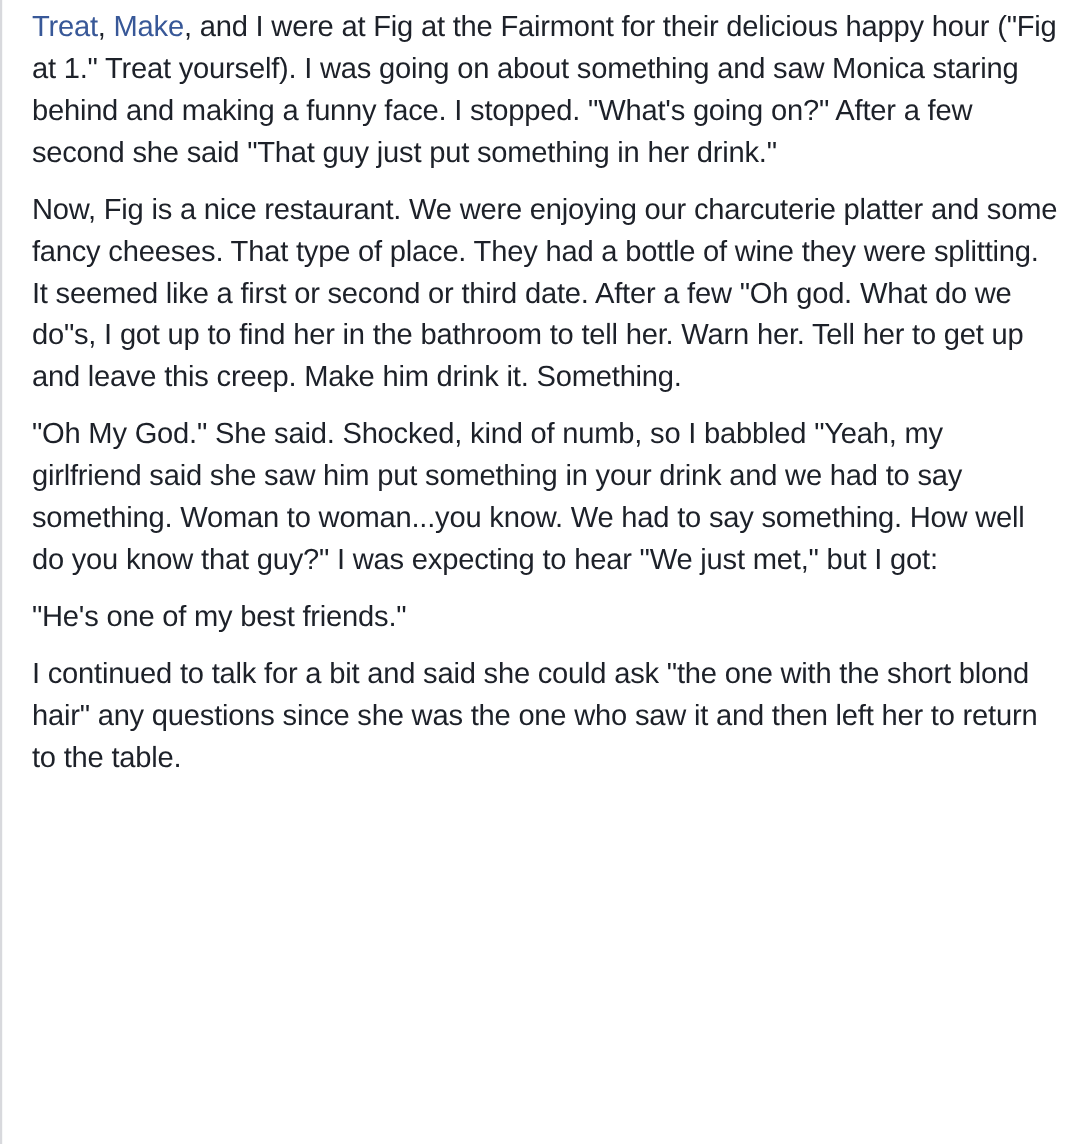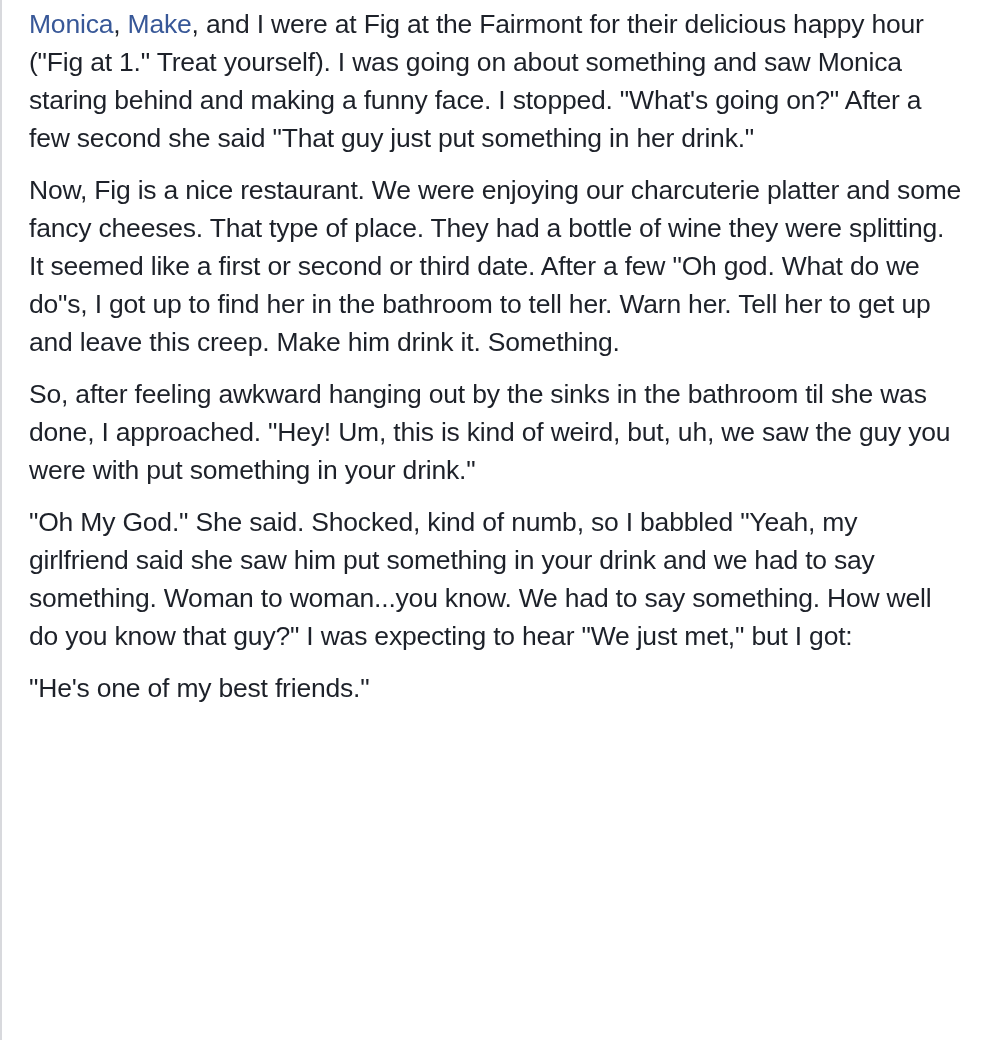--- a/index.html
+++ b/index.html
@@ -48,26 +48,26 @@
   }
 </style>
 </head>
 <body>
 
 <div class="page">
   <div class="left-edge"></div>
 
   <div class="post-body">
 
-    <p class="para"><a class="mention">Monica</a><span>, </span><a class="mention">Make</a><span>, and I were at Fig at the Fairmont for their delicious happy hour ("Fig at 1." Treat yourself). I was going on about something and saw Monica staring behind and making a funny face. I stopped. "What's going on?" After a few second she said "That guy just put something in her drink."</span></p>
+    <p class="para"><a class="mention">Treat</a><span>, </span><a class="mention">Make</a><span>, and I were at Fig at the Fairmont for their delicious happy hour ("Fig at 1." Treat yourself). I was going on about something and saw Monica staring behind and making a funny face. I stopped. "What's going on?" After a few second she said "That guy just put something in her drink."</span></p>
 
     <p class="para">Now, Fig is a nice restaurant. We were enjoying our charcuterie platter and some fancy cheeses. That type of place. They had a bottle of wine they were splitting. It seemed like a first or second or third date. After a few "Oh god. What do we do"s, I got up to find her in the bathroom to tell her. Warn her. Tell her to get up and leave this creep. Make him drink it. Something.</p>
 
-    <p class="para">So, after feeling awkward hanging out by the sinks in the bathroom til she was done, I approached. "Hey! Um, this is kind of weird, but, uh, we saw the guy you were with put something in your drink."</p>
 
     <p class="para">"Oh My God." She said. Shocked, kind of numb, so I babbled "Yeah, my girlfriend said she saw him put something in your drink and we had to say something. Woman to woman...you know. We had to say something. How well do you know that guy?" I was expecting to hear "We just met," but I got:</p>
 
     <p class="para">"He's one of my best friends."</p>
 
 
+    <p class="para">I continued to talk for a bit and said she could ask "the one with the short blond hair" any questions since she was the one who saw it and then left her to return to the table.</p>
 
   </div>
 </div>
 
 </body></html>

